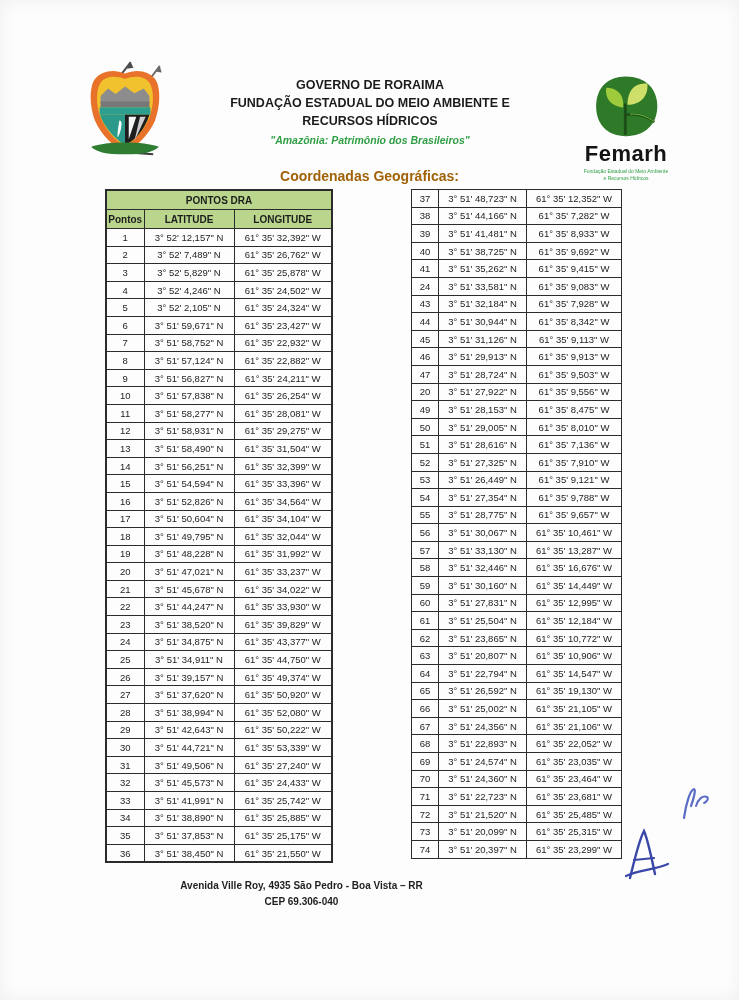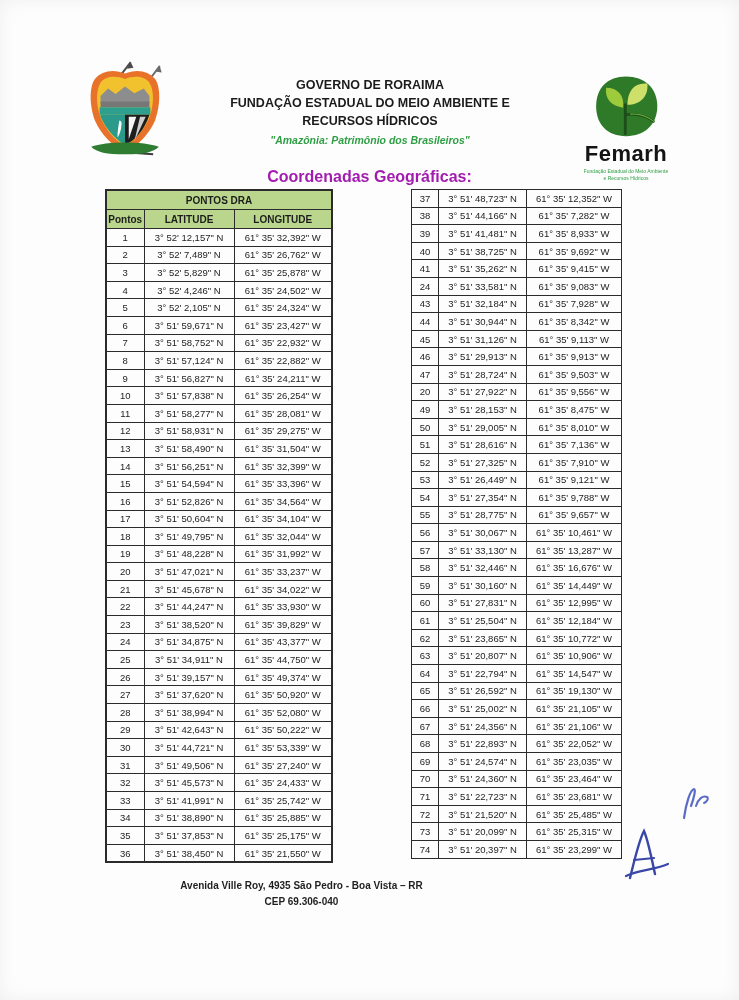--- a/index.html
+++ b/index.html
@@ -17,21 +17,21 @@
   .crest{position:absolute;left:78px;top:60px;width:94px;height:102px;}
   .org-block{position:absolute;left:190px;top:76px;width:360px;text-align:center;}
   .org-line{font-weight:bold;font-size:12.5px;line-height:1.45;color:#1b1b1b;}
   .motto{margin-top:4px;font-weight:bold;font-style:italic;font-size:10.5px;color:#2f9e44;}
   .femarh-block{position:absolute;left:566px;top:75px;width:120px;text-align:center;}
   .femarh-icon{width:72px;height:64px;margin:0 auto;display:block;}
   .femarh-name{font-weight:bold;font-size:22px;color:#141414;letter-spacing:0.5px;margin-top:2px;}
   .femarh-sub{font-size:5px;color:#2f9e44;line-height:1.4;margin-top:1px;}
   
   .doc-title{position:absolute;left:0;top:168px;width:739px;text-align:center;
-    font-weight:bold;font-size:16px;color:#a21caf;}
+    font-weight:bold;font-size:14px;color:#a16207;}
   
   table{border-collapse:collapse;table-layout:fixed;}
   td,th{border:1px solid #2b2b2b;text-align:center;vertical-align:middle;
     font-size:9.5px;color:#232323;padding:0;height:16.6px;white-space:nowrap;overflow:hidden;}
   .tbl-left{position:absolute;left:105px;top:189px;width:226px;border-radius:23px;}
   .tbl-left col.c1{width:38px}.tbl-left col.c2{width:90px}.tbl-left col.c3{width:98px}
   .tbl-right{position:absolute;left:411px;top:189px;width:210px;}
   .tbl-right col.c1{width:27px}.tbl-right col.c2{width:88px}.tbl-right col.c3{width:95px}
   th.green{background:#b9d68c;font-weight:600;font-size:10px;color:#1d1d1d;height:18px;}
   .tbl-left{border:2px solid #2b2b2b;}

